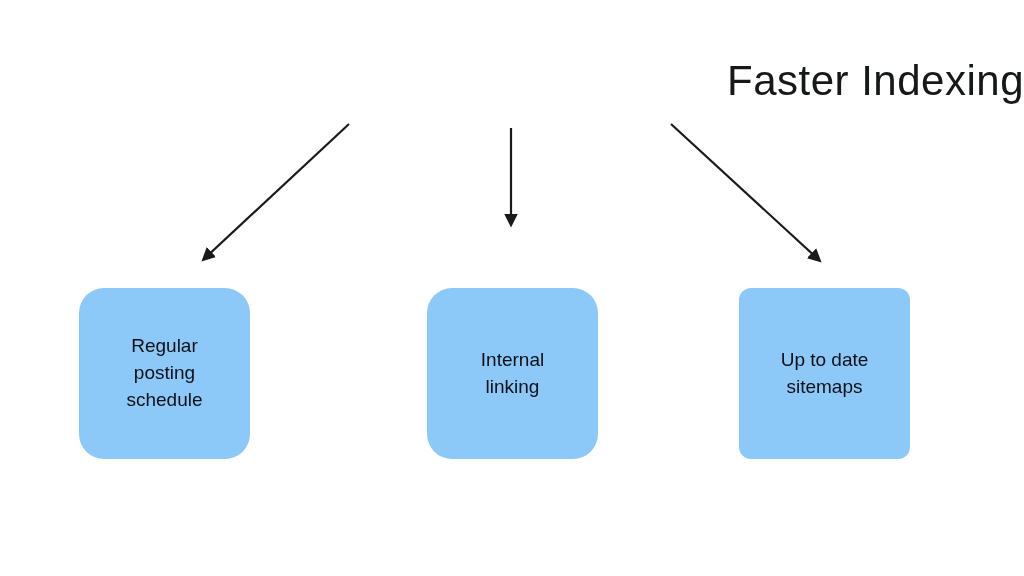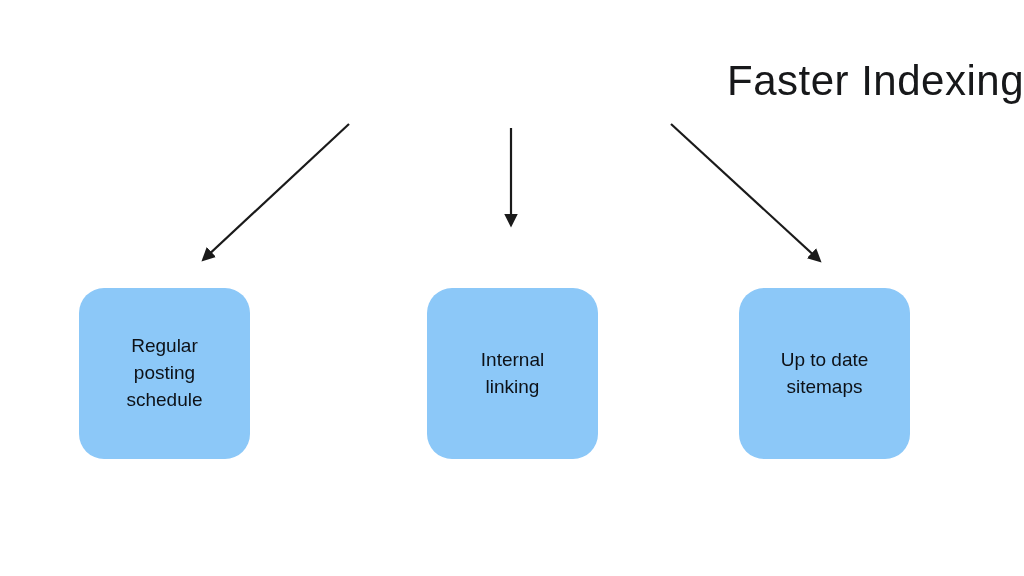--- a/index.html
+++ b/index.html
@@ -55,21 +55,21 @@
     font-family: "Liberation Sans", sans-serif;
     font-size: 19px;
     line-height: 1.42;
     font-weight: 400;
     color: #0d1117;
     text-align: center;
     white-space: pre-line;
   }
   #node-box-1 { left: 79px;  top: 288px; }
   #node-box-2 { left: 427px; top: 288px; }
-  #node-box-3 { left: 739px; top: 288px; }
+  #node-box-3 { left: 739px; top: 288px; border-radius: 12px; }
 </style>
 </head>
 <body>
 
 <div id="canvas">
 
   <div id="diagram-title">Faster Indexing</div>
 
   <svg id="arrow-layer" viewBox="0 0 1024 576" width="1024" height="576" xmlns="http://www.w3.org/2000/svg">
     <defs>

